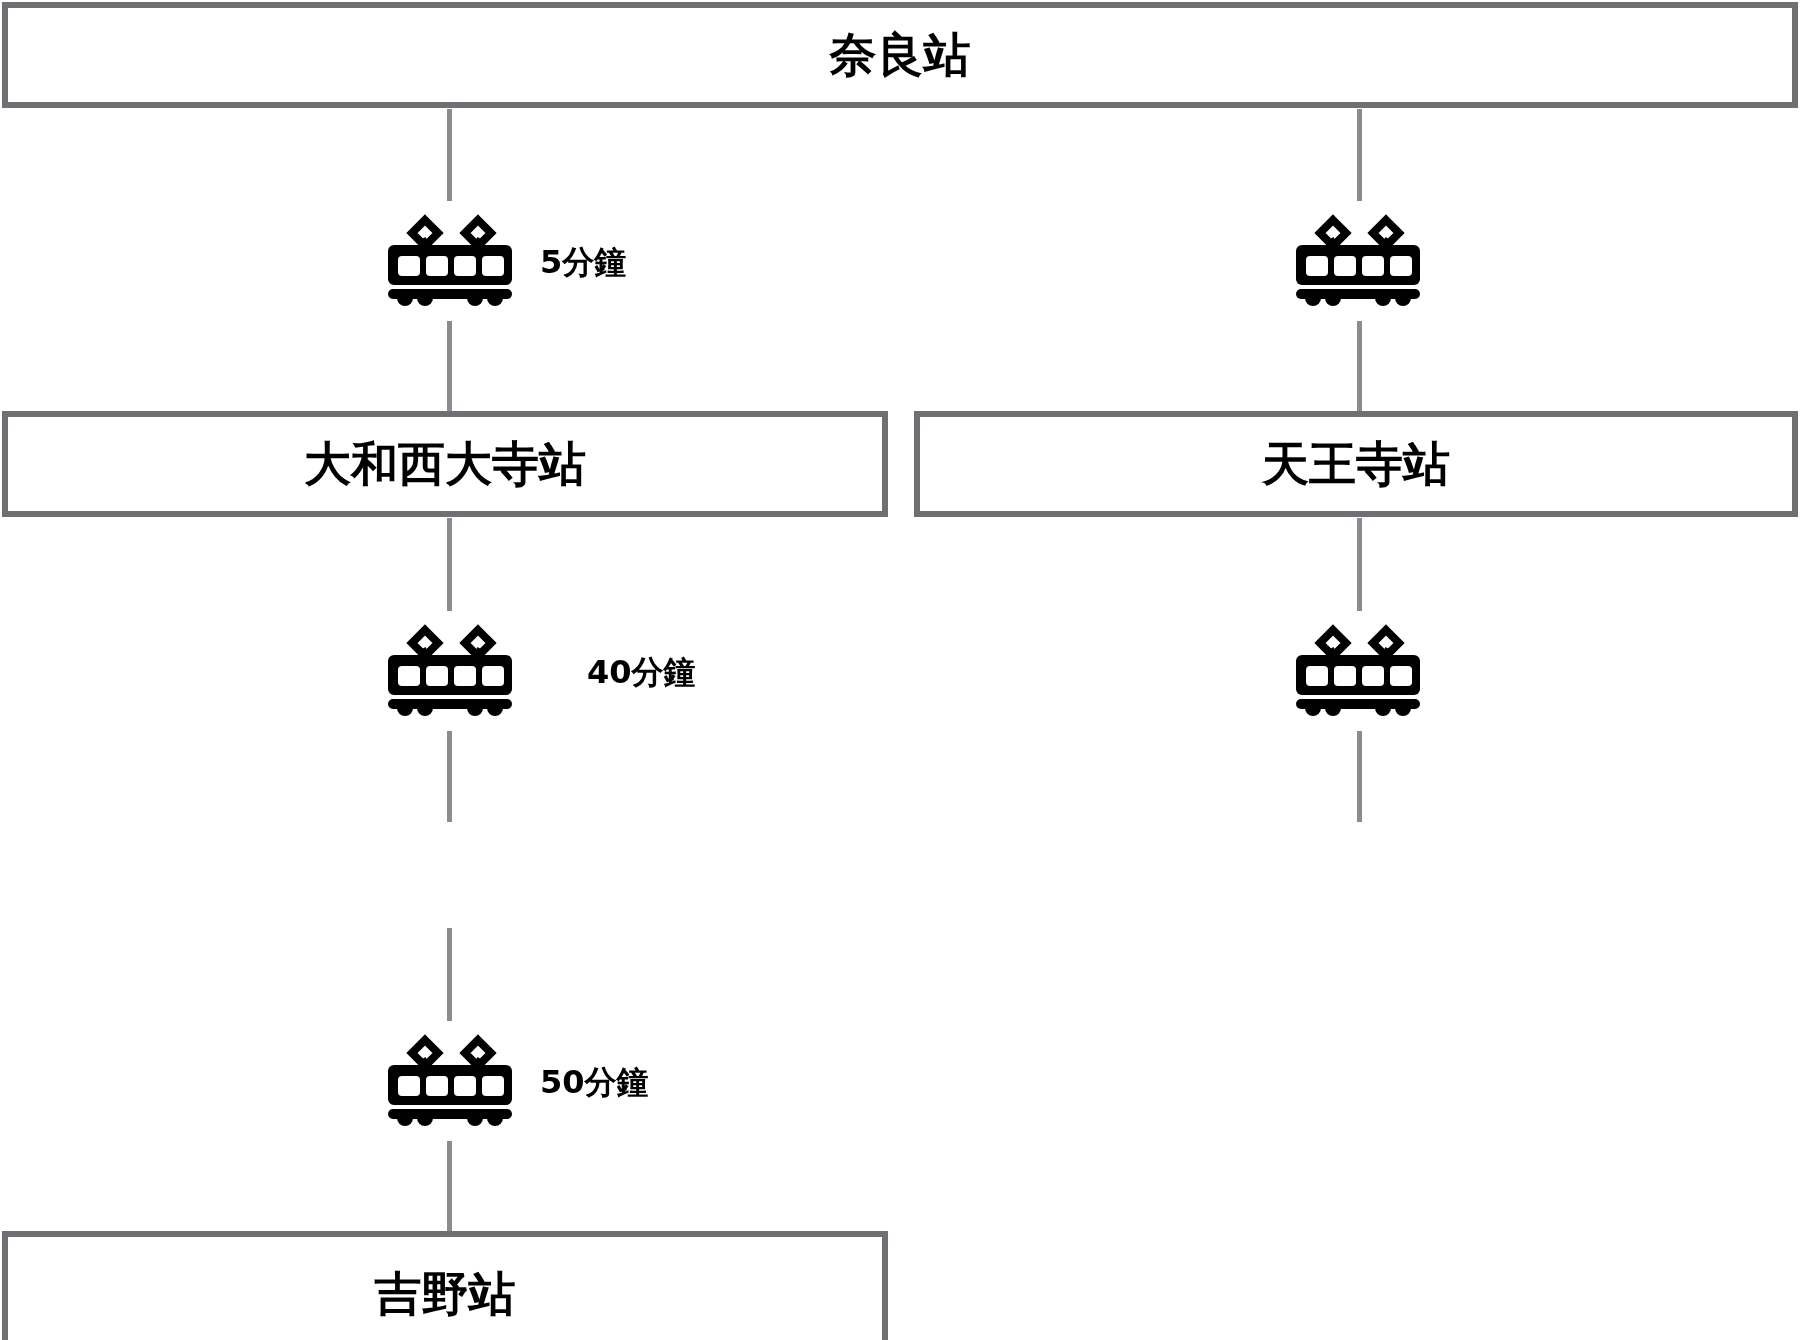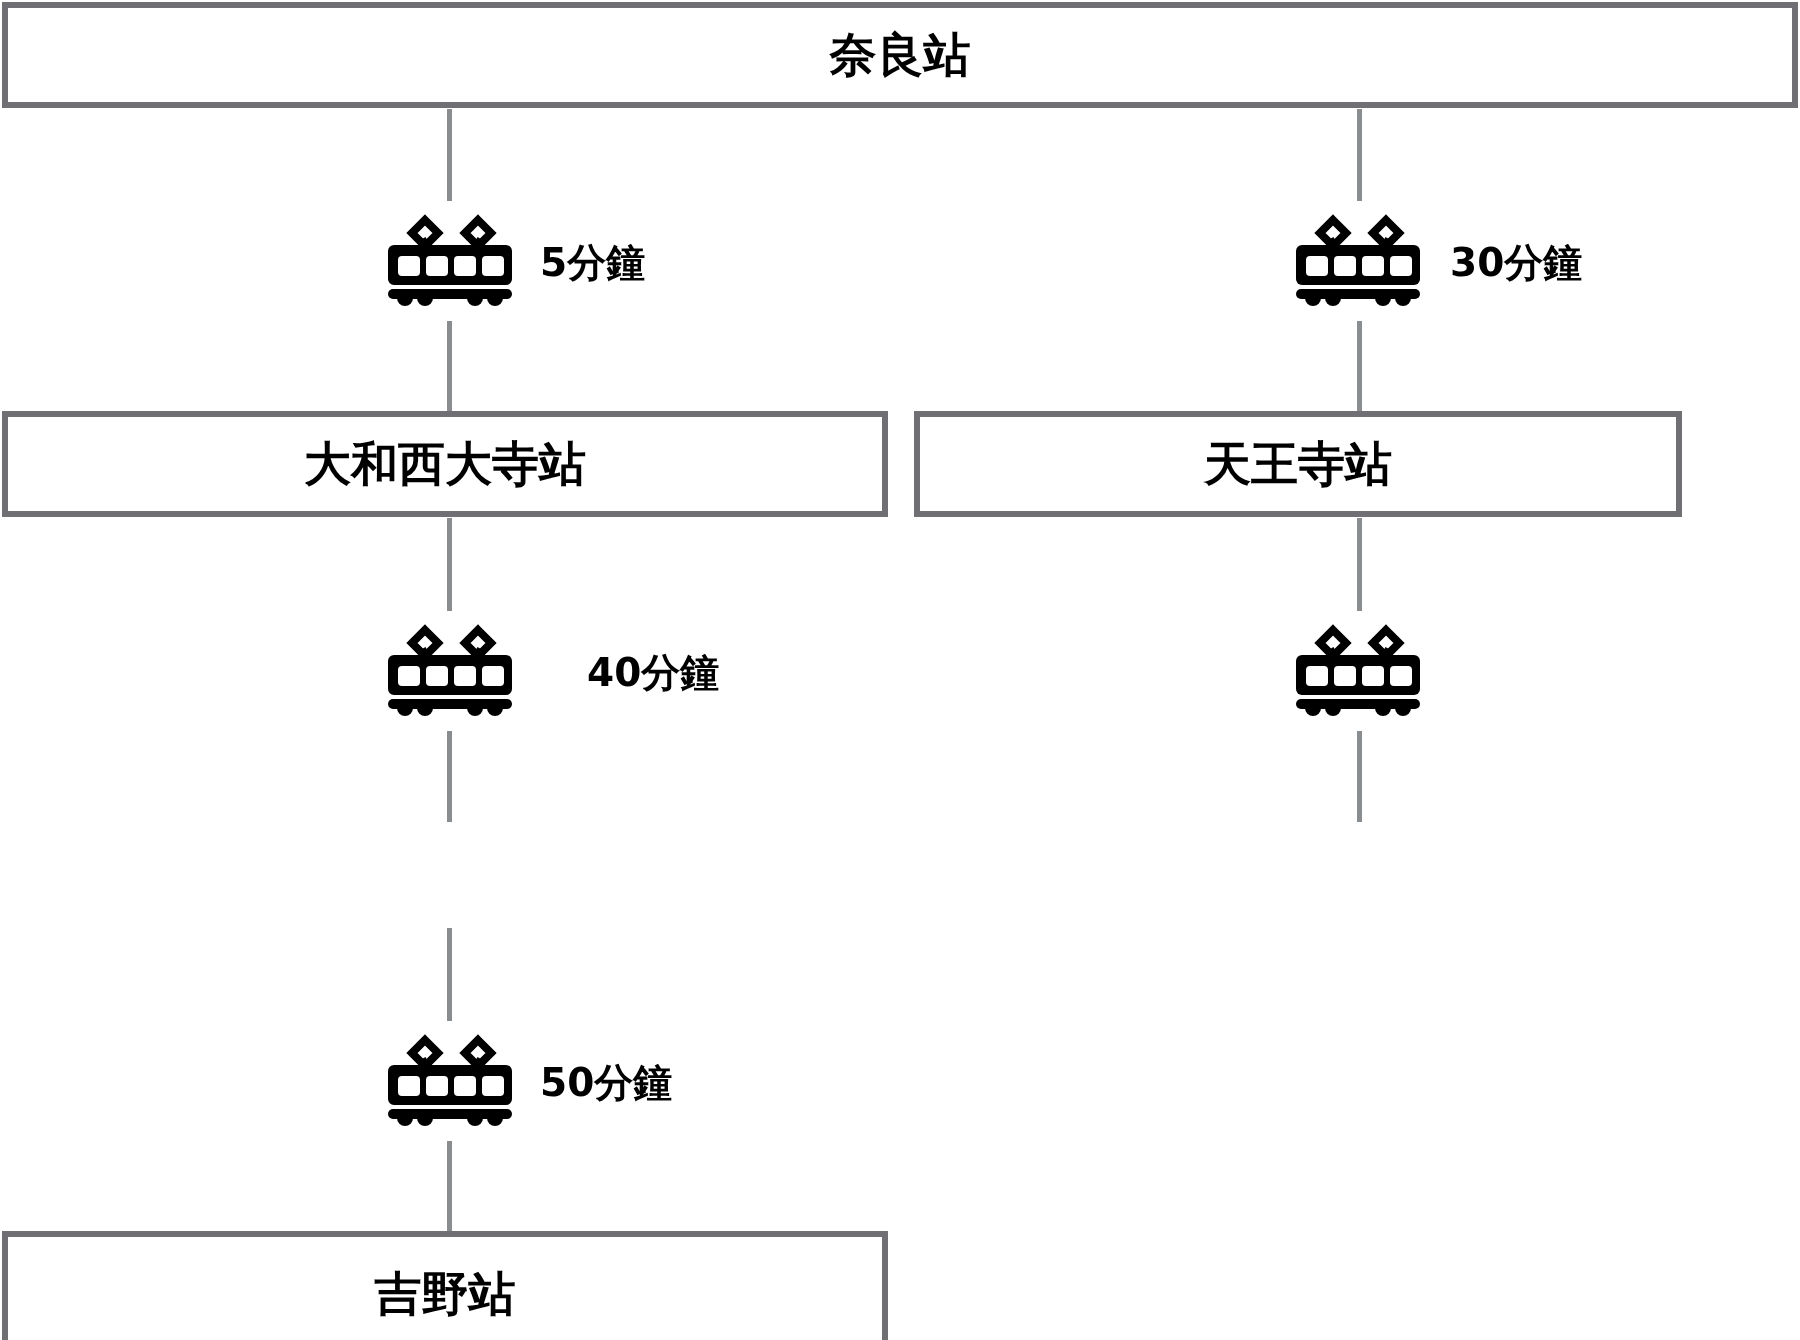--- a/index.html
+++ b/index.html
@@ -53,21 +53,21 @@
   .icon-box svg {
     width: 160px;
     height: 120px;
     display: block;
   }
   .duration {
     position: absolute;
     height: 120px;
     display: flex;
     align-items: center;
-    font-size: 39px;
+    font-size: 32px;
     font-weight: 700;
     color: var(--text-color);
     z-index: 3;
     white-space: nowrap;
   }
 </style>
 </head>
 <body>
 
 <div id="stage" style="--border-color: #6f6f74; --line-color: #8a8d90; --text-color: #000000; --icon-bg: #ffffff; background: rgb(255, 255, 255);">
@@ -163,23 +163,22 @@
       <rect x="56" y="55" width="22" height="20" rx="4" fill="#fff"></rect>
       <rect x="84" y="55" width="22" height="20" rx="4" fill="#fff"></rect>
       <rect x="112" y="55" width="22" height="20" rx="4" fill="#fff"></rect>
       <rect x="18" y="88" width="124" height="10" rx="5" fill="#000"></rect>
       <circle cx="35" cy="97" r="8" fill="#000"></circle>
       <circle cx="55" cy="97" r="8" fill="#000"></circle>
       <circle cx="105" cy="97" r="8" fill="#000"></circle>
       <circle cx="125" cy="97" r="8" fill="#000"></circle>
     </svg>
   </div>
-  <div class="duration" style="left:1450px; top:203px;">30分鐘</div>
-
-  <div class="station-box" style="left:914px; top:411px; width:768px; height:106px;justify-content:center;">
+
+  <div class="station-box" style="left:914px; top:411px; width:884px; height:106px;justify-content:center;">
     <span>天王寺站</span>
   </div>
 
   <div class="icon-box" style="left:1278px; top:611px;">
     <svg viewBox="0 0 160 120" aria-hidden="true">
       <path d="M55 19 L68 32 L55 45 L42 32 Z" fill="none" stroke="#000" stroke-width="8"></path>
       <path d="M108 19 L121 32 L108 45 L95 32 Z" fill="none" stroke="#000" stroke-width="8"></path>
       <path d="M52 38 L62 56" stroke="#000" stroke-width="8"></path>
       <path d="M111 38 L101 56" stroke="#000" stroke-width="8"></path>
       <rect x="18" y="44" width="124" height="40" rx="6" fill="#000"></rect>

